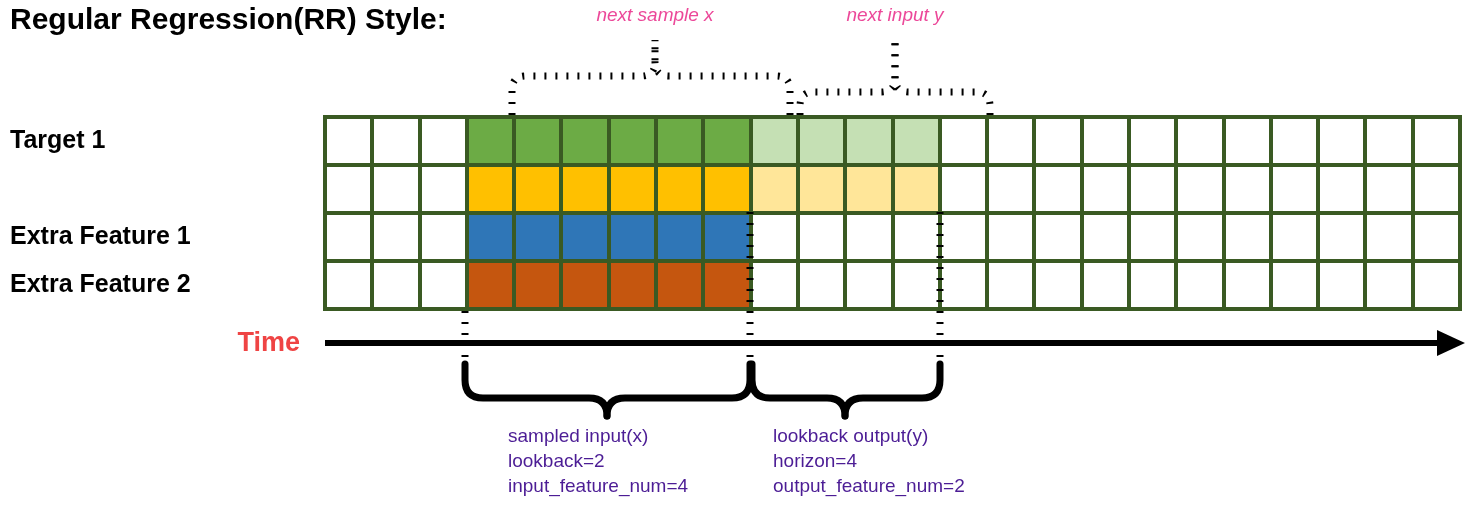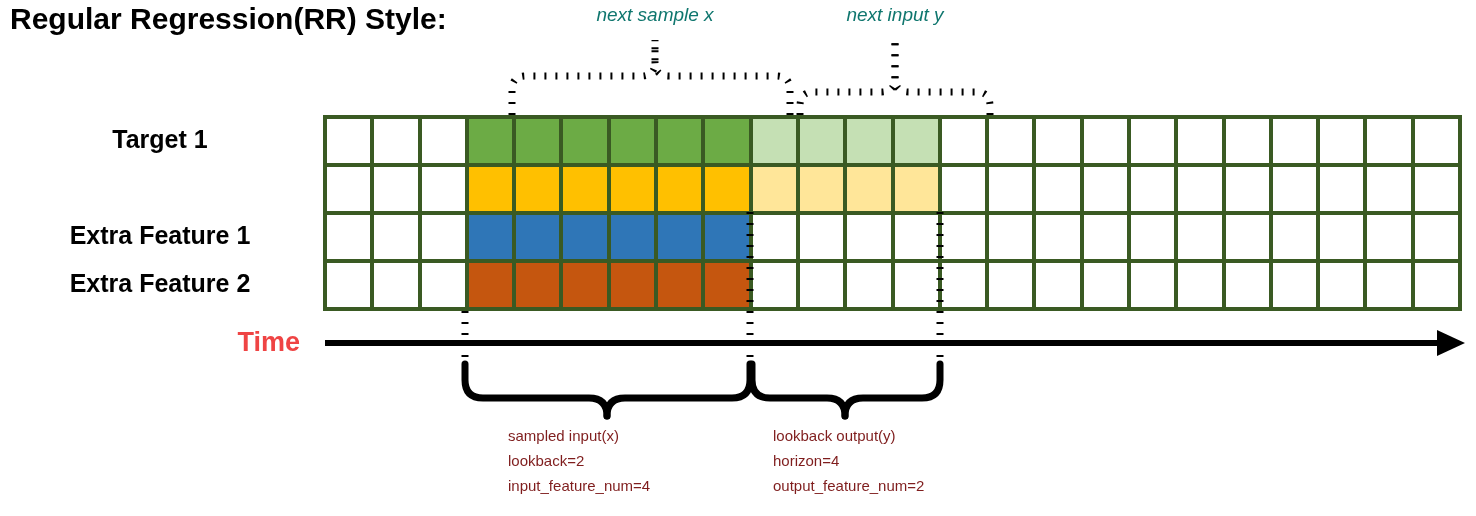--- a/index.html
+++ b/index.html
@@ -32,21 +32,21 @@
     white-space: nowrap;
     letter-spacing: 0px;
   }
 
   
   .row-label {
     font-size: 25px;
     font-weight: bold;
     color: #000000;
     white-space: nowrap;
-    text-align: center;
+    text-align: left;
     width: 300px;
     left: 10px;
     height: 48px;
     line-height: 48px;
   }
 
   
   #time-label {
     left: 10px;
     top: 327px;
@@ -93,30 +93,30 @@
     width: 0; height: 0;
     border-top: 13px solid transparent;
     border-bottom: 13px solid transparent;
     border-left: 28px solid #000000;
   }
 
   
   .ann-top {
     font-size: 19px;
     font-style: italic;
-    color: #0f766e;
+    color: #ec4899;
     white-space: nowrap;
     text-align: center;
   }
   #ann-x { left: 555px; top: 4px; width: 200px; }
   #ann-y { left: 795px; top: 4px; width: 200px; }
 
   .bottom-block {
-    font-size: 15px;
-    color: #7f1d1d;
+    font-size: 19px;
+    color: #4c1d95;
     line-height: 25px;
     white-space: nowrap;
   }
   #blk-input  { left: 508px; top: 423px; }
   #blk-output { left: 773px; top: 423px; }
 
   svg.overlay {
     position: absolute;
     left: 0; top: 0;
     width: 1476px;

